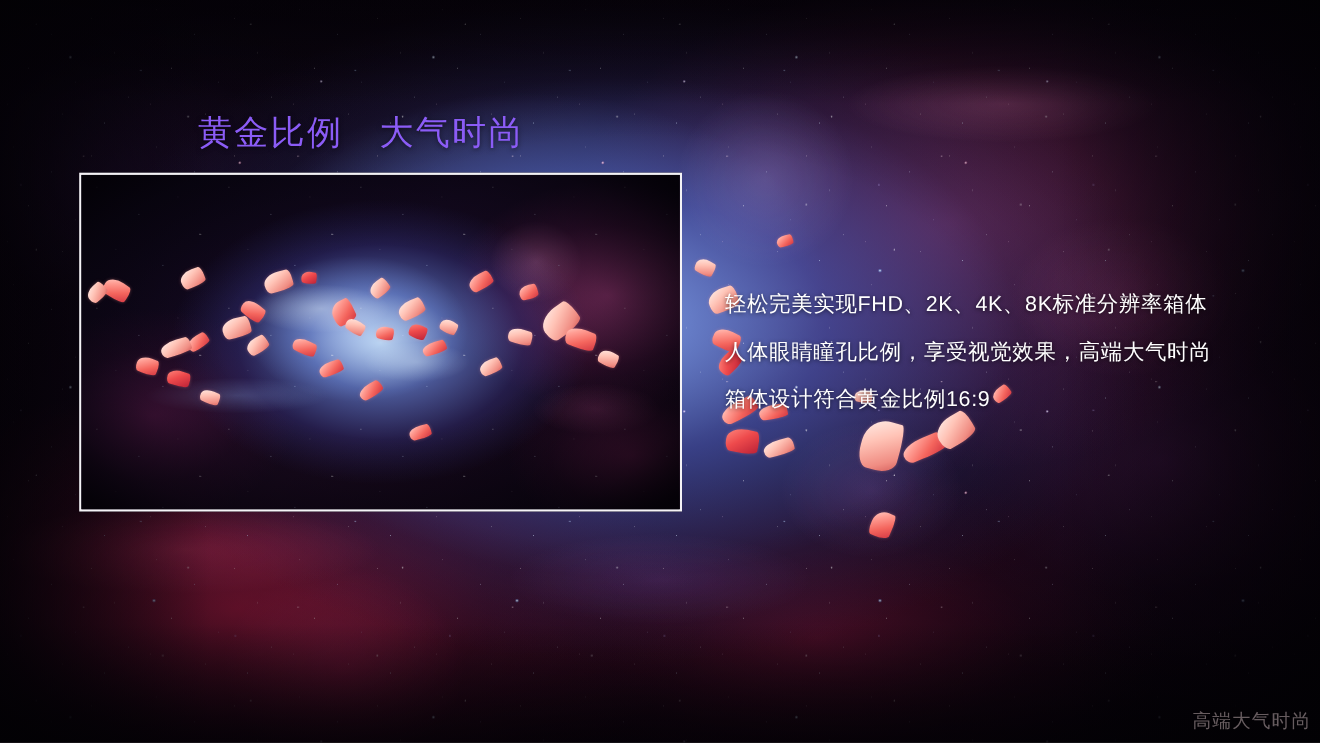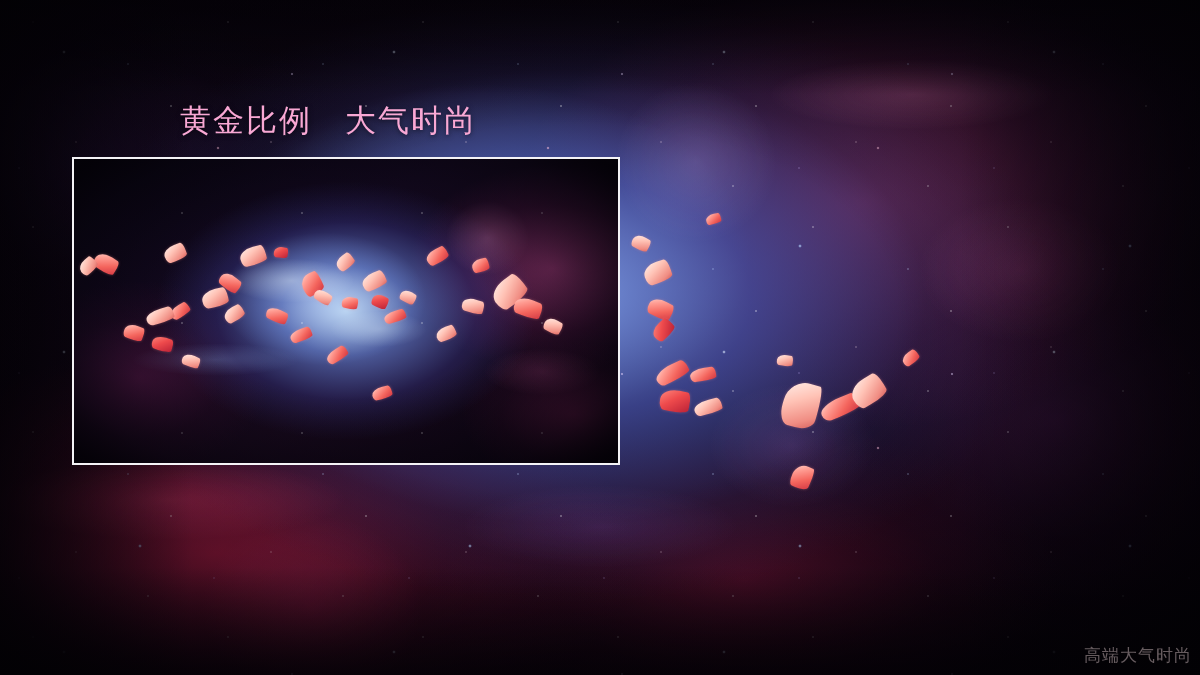--- a/index.html
+++ b/index.html
@@ -167,21 +167,21 @@
       radial-gradient(1.6px 1.6px at 108px 54px, rgba(255,255,255,0.90) 0%, rgba(255,255,255,0) 62%);
     background-size: 120px 110px;
     opacity: 0.9;
   }
 
   
   #slide-title {
     position: absolute;
     left: 180px;
     top: 100px;
-    color: #f9a8d4;
+    color: #8b5cf6;
     font-size: 31px;
     letter-spacing: 2px;
     white-space: pre;
     text-shadow: 0 1px 5px rgba(0,0,0,0.55);
   }
 
   #body-copy {
     position: absolute;
     left: 659px;
     top: 256px;
@@ -269,16 +269,21 @@
     <div class="petal" style="left:440px;top:140px;width:28px;height:18px;transform:rotate(22deg);"></div>
     <div class="petal pale" style="left:362px;top:168px;width:20px;height:13px;transform:rotate(-20deg);"></div>
     <div class="petal" style="left:252px;top:190px;width:22px;height:12px;transform:rotate(-30deg);"></div>
     <div class="petal pale" style="left:108px;top:196px;width:18px;height:12px;transform:rotate(24deg);"></div>
     <div class="petal" style="left:298px;top:228px;width:20px;height:12px;transform:rotate(-14deg);"></div>
     <div class="petal pale" style="left:470px;top:160px;width:18px;height:14px;transform:rotate(30deg);"></div>
   </div>
 
   <div id="slide-title">黄金比例　大气时尚</div>
 
+  <div id="body-copy">
+    <div class="body-line">轻松完美实现FHD、2K、4K、8K标准分辨率箱体</div>
+    <div class="body-line">人体眼睛瞳孔比例，享受视觉效果，高端大气时尚</div>
+    <div class="body-line">箱体设计符合黄金比例16:9</div>
+  </div>
 
   <div id="watermark">高端大气时尚</div>
 
 </div>
 
 </body></html>

